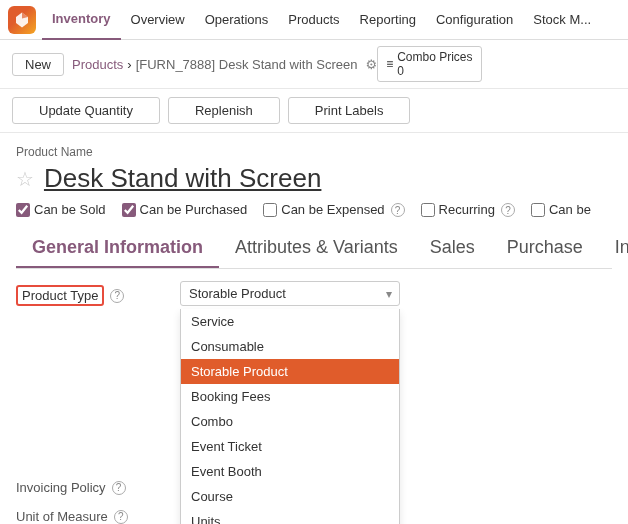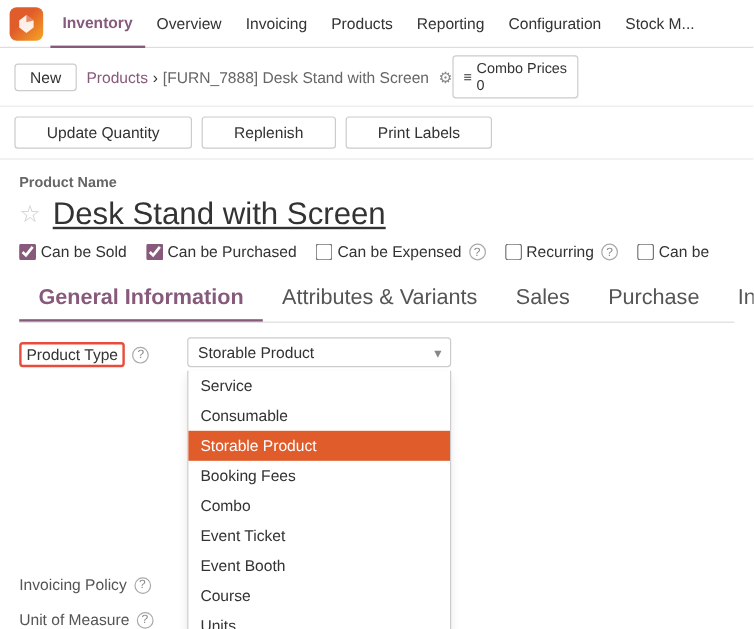--- a/index.html
+++ b/index.html
@@ -86,21 +86,21 @@
       background: #fff;
       padding: 5px 26px;
       border-radius: 3px;
       font-size: 13px;
       cursor: pointer;
       color: #333;
     }
 
     
     .product-form { padding: 12px 16px 0 16px; }
-    .field-label { font-size: 12px; color: #666; margin-bottom: 4px; font-weight: 700; }
+    .field-label { font-size: 12px; color: #666; margin-bottom: 4px; font-weight: 400; }
     .product-name-row { display: flex; align-items: center; gap: 10px; margin-bottom: 8px; }
     .star-icon { font-size: 20px; color: #ccc; cursor: pointer; }
     .product-title { font-size: 26px; font-weight: 400; color: #333; text-decoration: underline; }
 
     
     .checkboxes-row { display: flex; align-items: center; gap: 16px; margin-bottom: 12px; font-size: 13px; }
     .checkbox-item { display: flex; align-items: flex-end; gap: 4px; }
     .checkbox-item input[type=checkbox] { accent-color: #875a7b; width: 14px; height: 14px; }
 
     
@@ -123,20 +123,21 @@
       font-weight: 600;
     }
 
     
     .form-section { padding: 12px 0 0 0; }
     .form-row {
       display: flex;
       align-items: flex-start;
       margin-bottom: 10px;
       position: relative;
+      gap: 24px;
     }
     .form-field-label {
       width: 140px;
       font-size: 13px;
       color: #555;
       padding-top: 4px;
       flex-shrink: 0;
       display: flex; align-items: center; gap: 4px;
     }
     .field-label-highlighted {
@@ -218,21 +219,21 @@
 <div class="top-nav">
   <div class="nav-logo">
     <svg viewBox="0 0 24 24" fill="none">
       <polygon points="12,2 20,8 20,16 12,22 4,16 4,8" fill="#fff" opacity="0.9"></polygon>
       <polygon points="12,2 20,8 12,10" fill="#e05c2b" opacity="0.7"></polygon>
     </svg>
   </div>
   <div class="nav-items">
     <div class="nav-item active">Inventory</div>
     <div class="nav-item">Overview</div>
-    <div class="nav-item">Invoicing</div>
+    <div class="nav-item">Operations</div>
     <div class="nav-item">Products</div>
     <div class="nav-item">Reporting</div>
     <div class="nav-item">Configuration</div>
     <div class="nav-item">Stock M...</div>
   </div>
 </div>
 
 <div class="breadcrumb-bar">
   <div class="breadcrumb-left">
     <button class="btn-new">New</button>

